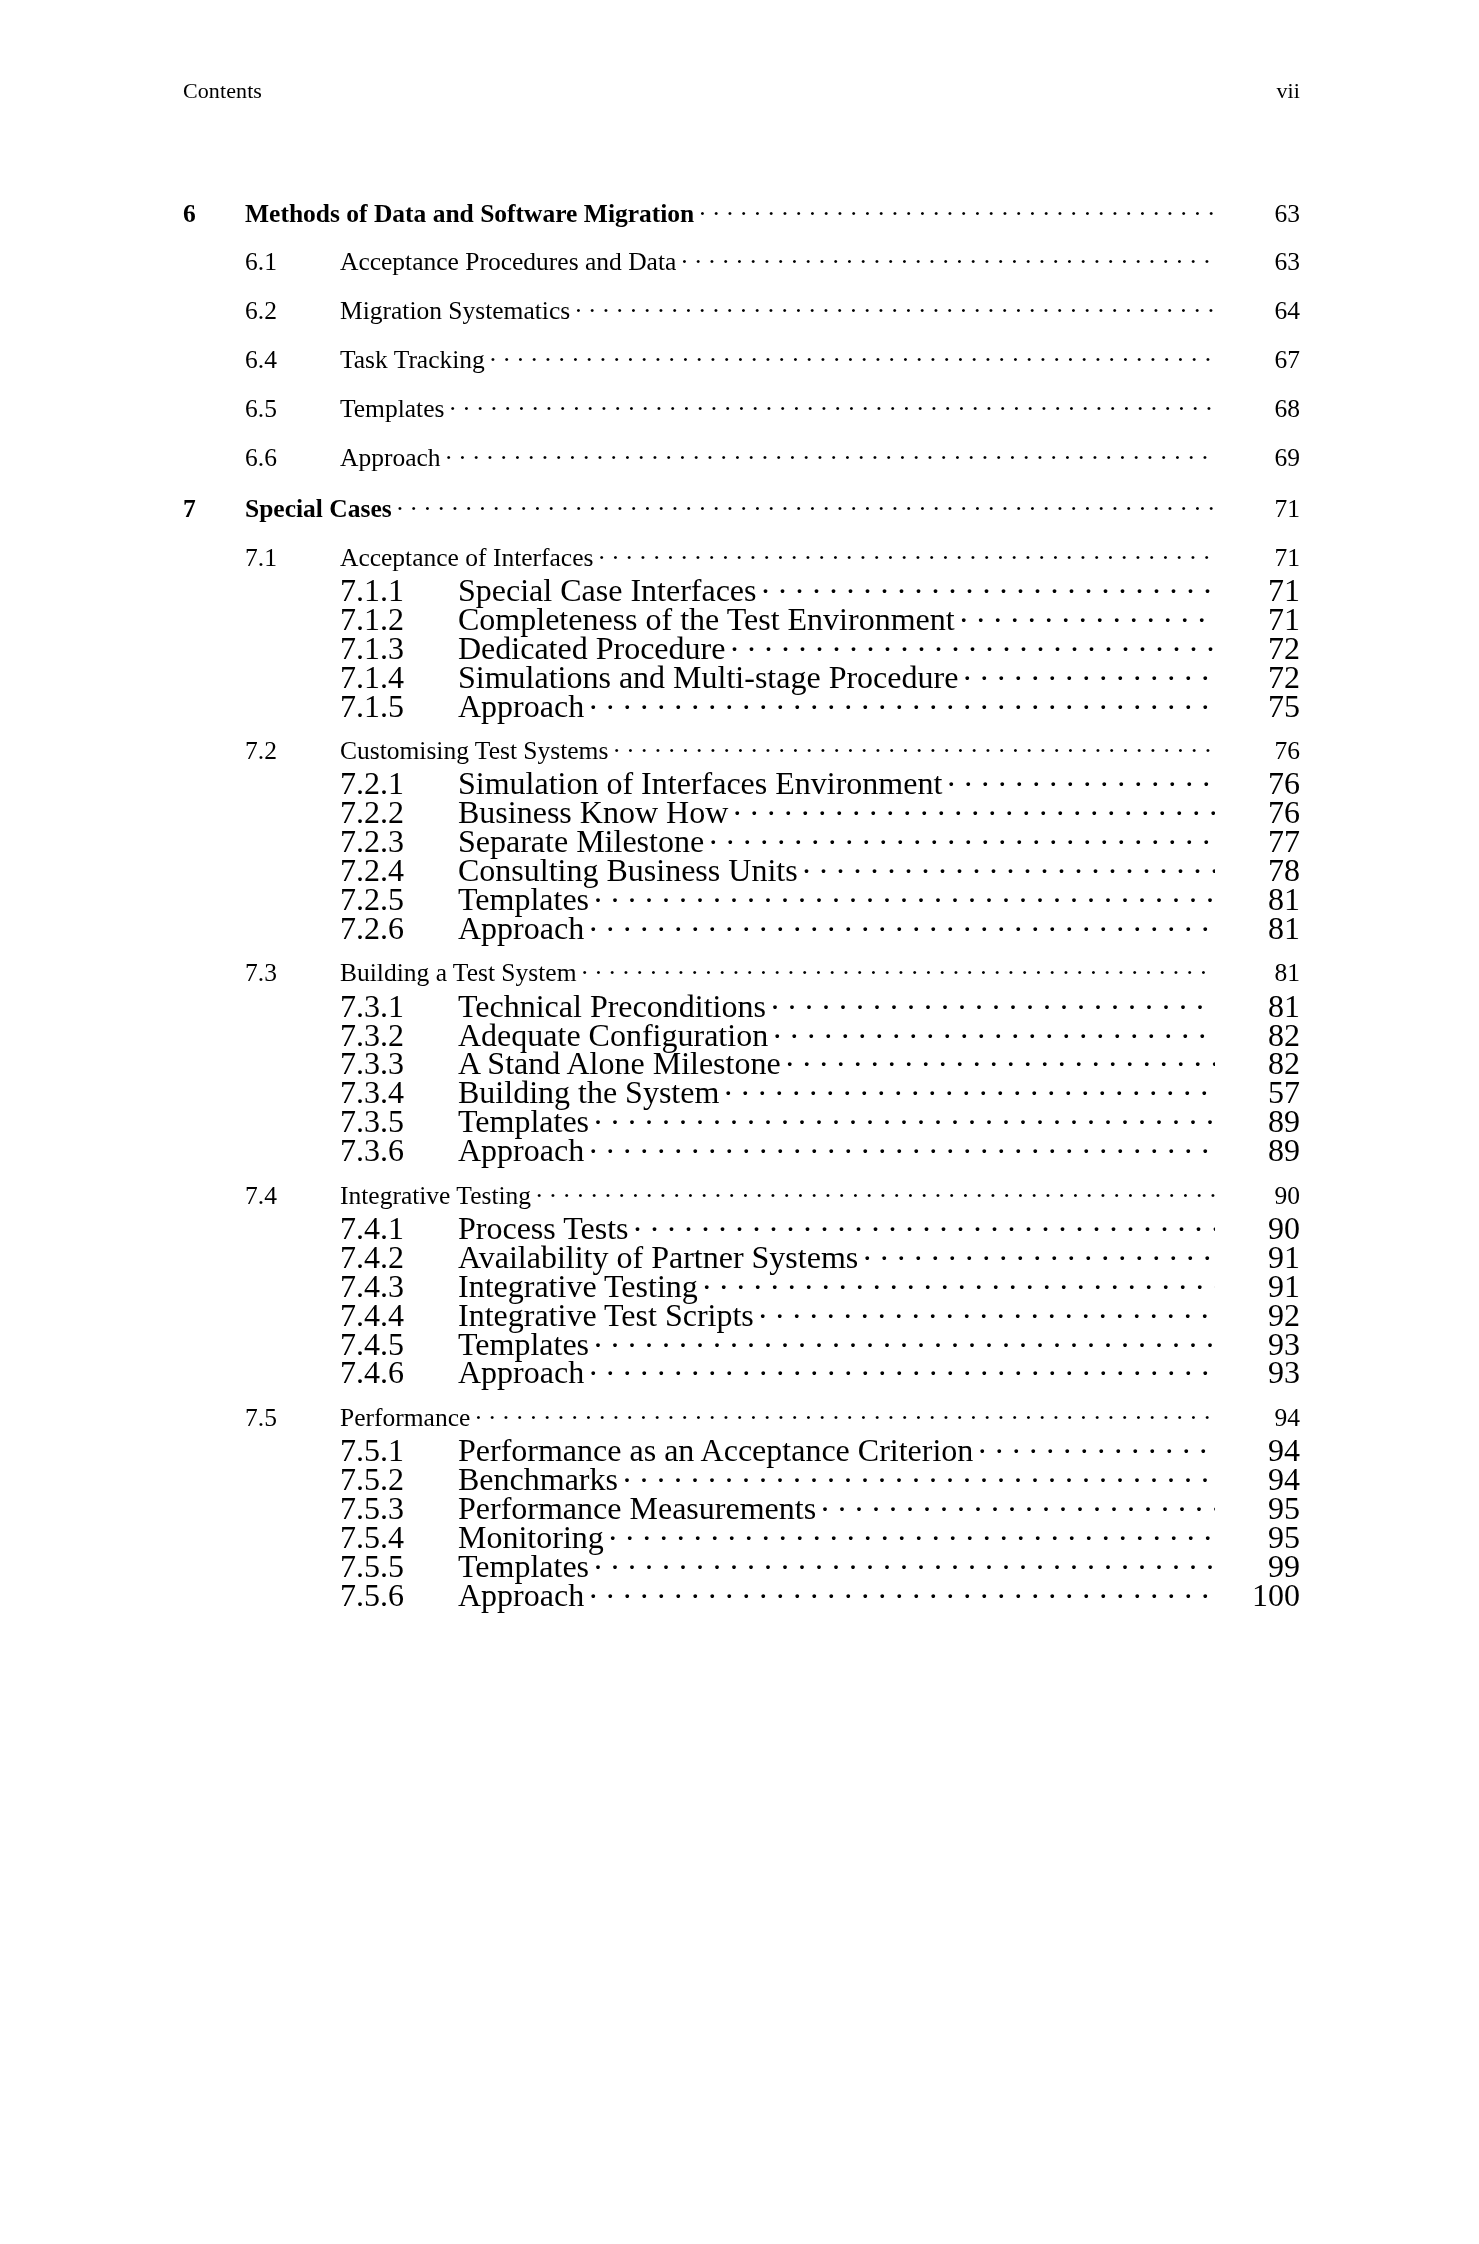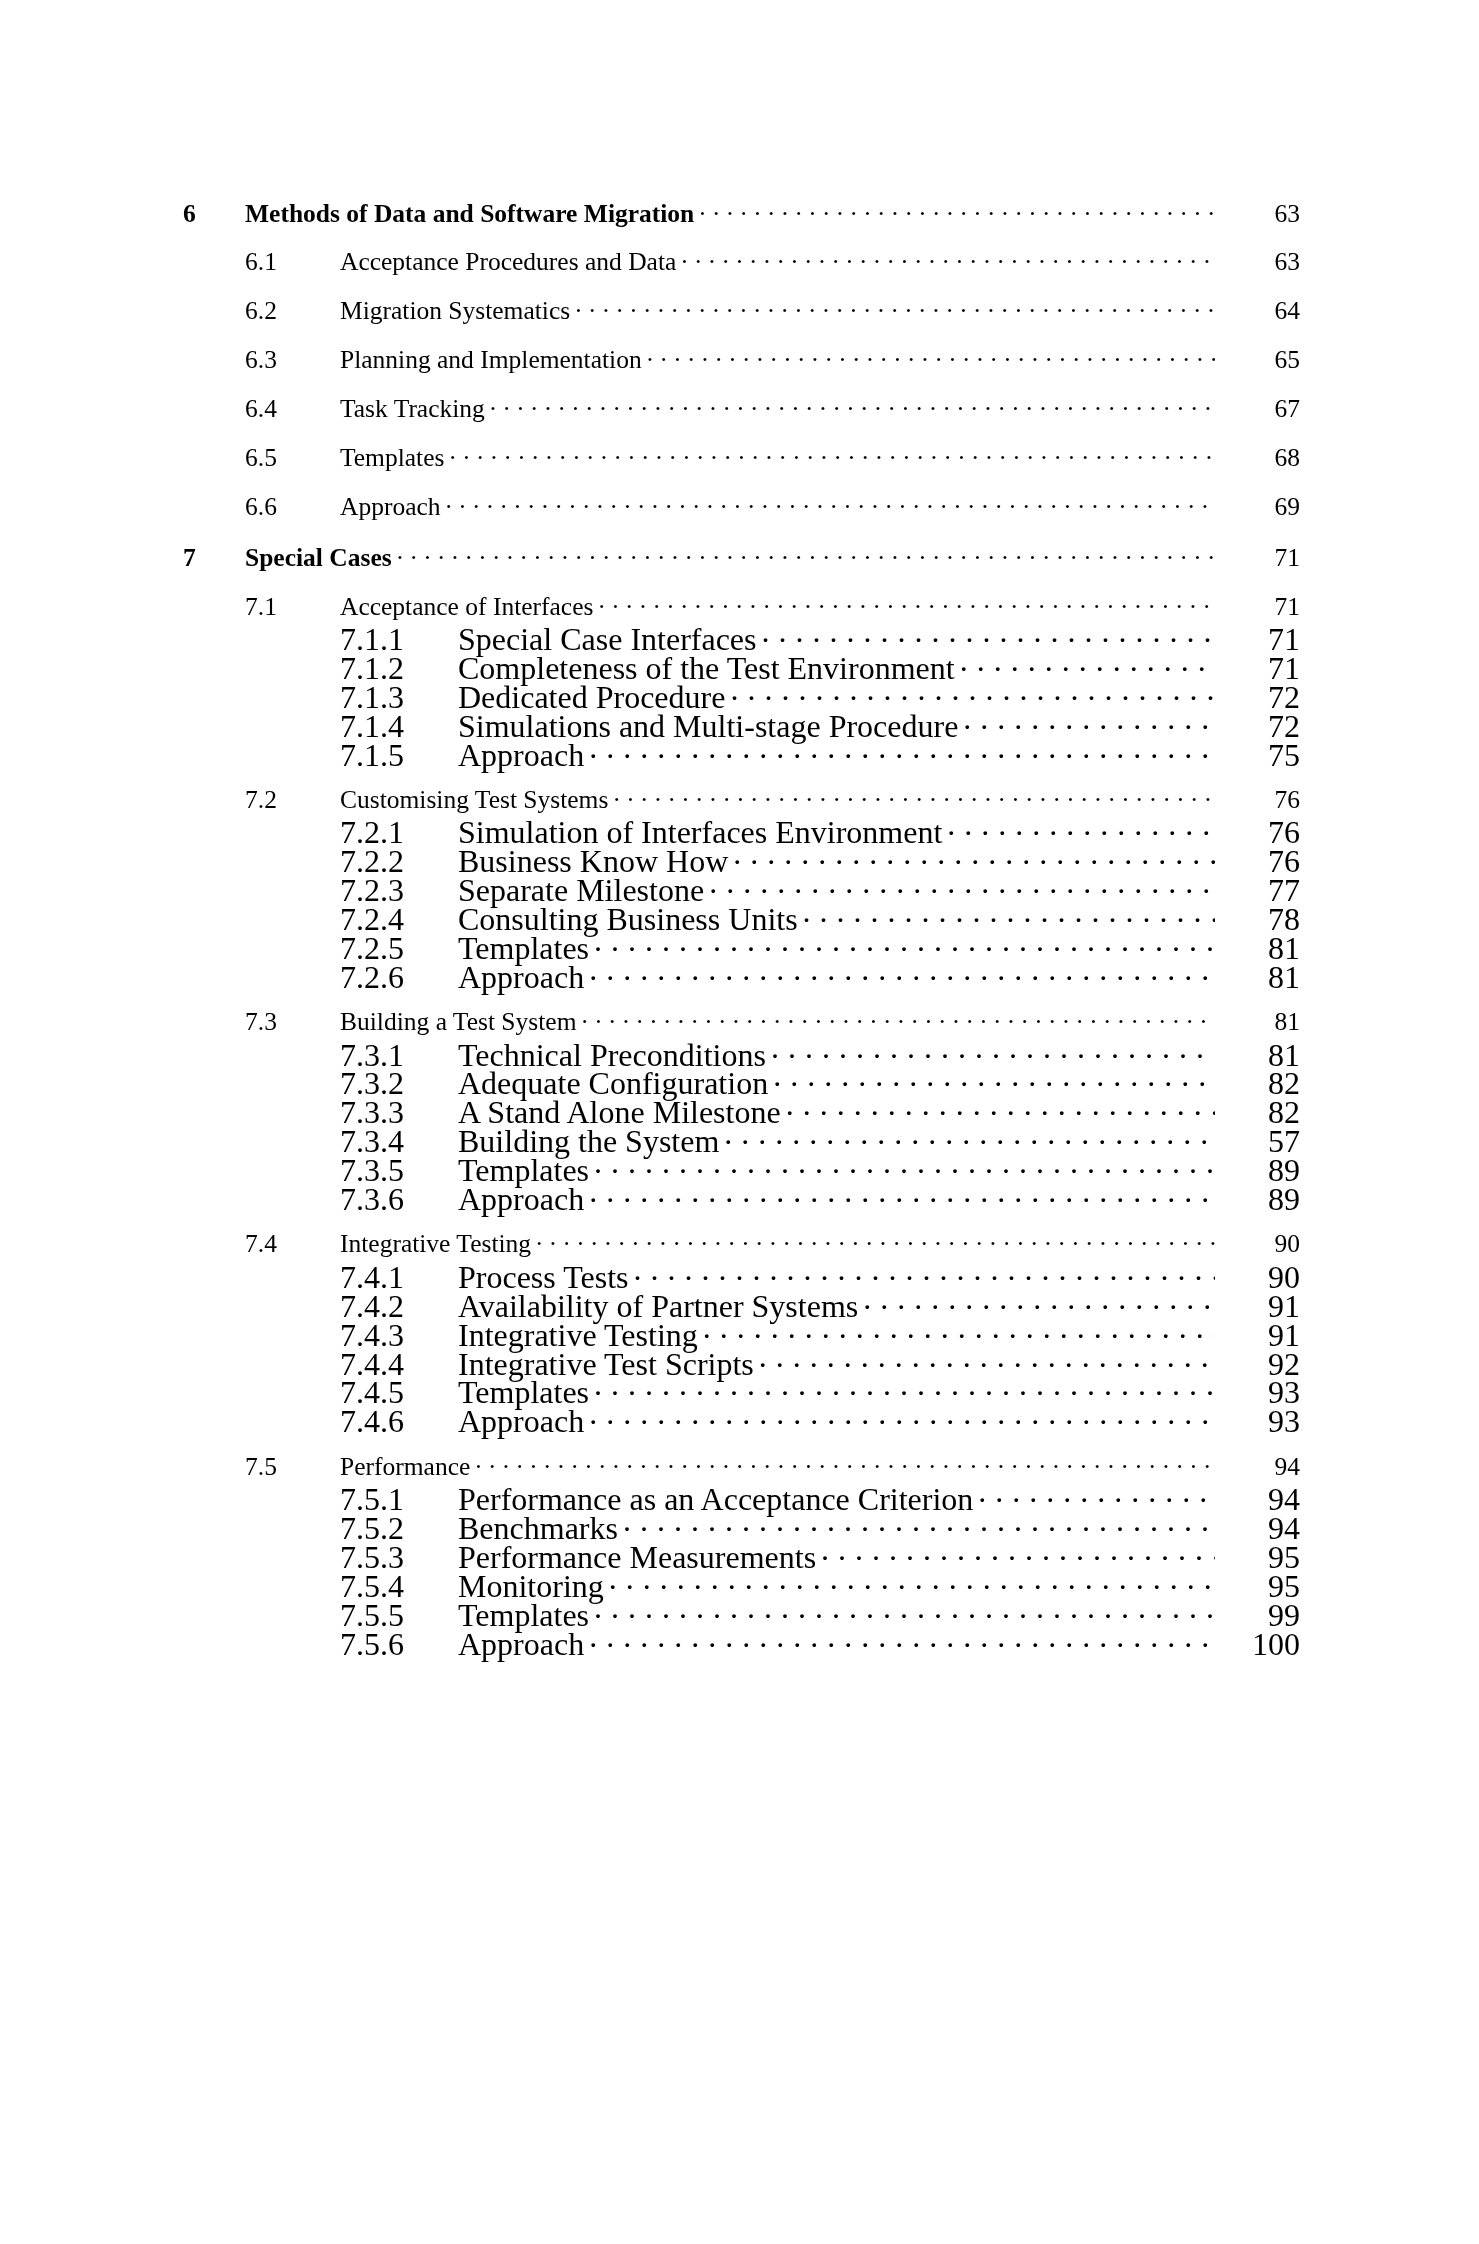--- a/index.html
+++ b/index.html
@@ -118,20 +118,24 @@
     text-align: right;
     font-weight: inherit;
   }
   .level-1 .page-num { font-weight: normal; }
 </style>
 </head>
 <body>
 
 <div class="page">
 
+  <div class="running-head">
+    <span class="rh-left">Contents</span>
+    <span class="rh-right">vii</span>
+  </div>
 
   <div class="toc" id="toc-list">
       <div class="toc-row level-1">
         <span class="num">6</span>
         <span class="entry">
           <span class="title">Methods of Data and Software Migration</span>
           <span class="leader"></span>
           <span class="page-num">63</span>
         </span>
       </div>
@@ -145,28 +149,20 @@
       </div>
       <div class="toc-row level-2">
         <span class="num">6.2</span>
         <span class="entry">
           <span class="title">Migration Systematics</span>
           <span class="leader"></span>
           <span class="page-num">64</span>
         </span>
       </div>
       <div class="toc-row level-2">
-        <span class="num">6.3</span>
-        <span class="entry">
-          <span class="title">Planning and Implementation</span>
-          <span class="leader"></span>
-          <span class="page-num">65</span>
-        </span>
-      </div>
-      <div class="toc-row level-2">
         <span class="num">6.4</span>
         <span class="entry">
           <span class="title">Task Tracking</span>
           <span class="leader"></span>
           <span class="page-num">67</span>
         </span>
       </div>
       <div class="toc-row level-2">
         <span class="num">6.5</span>
         <span class="entry">

